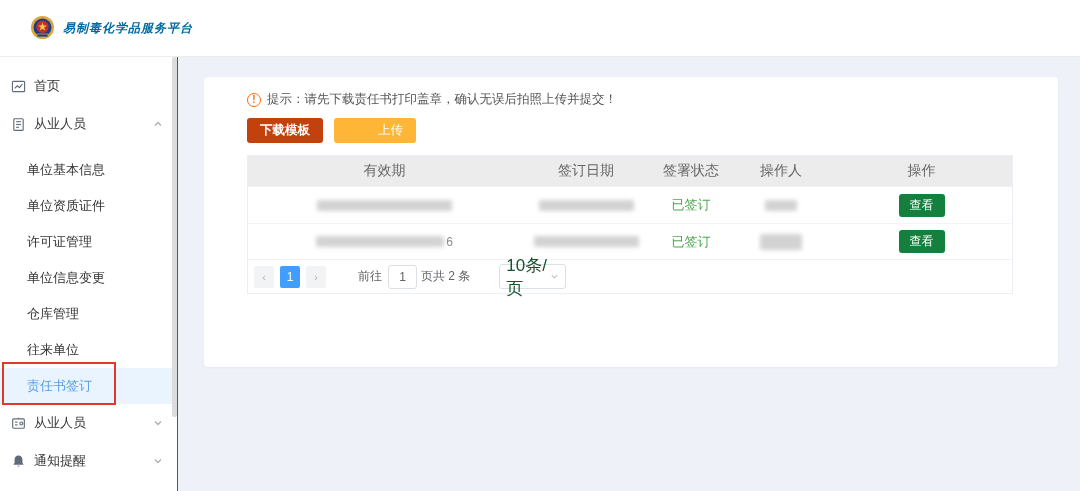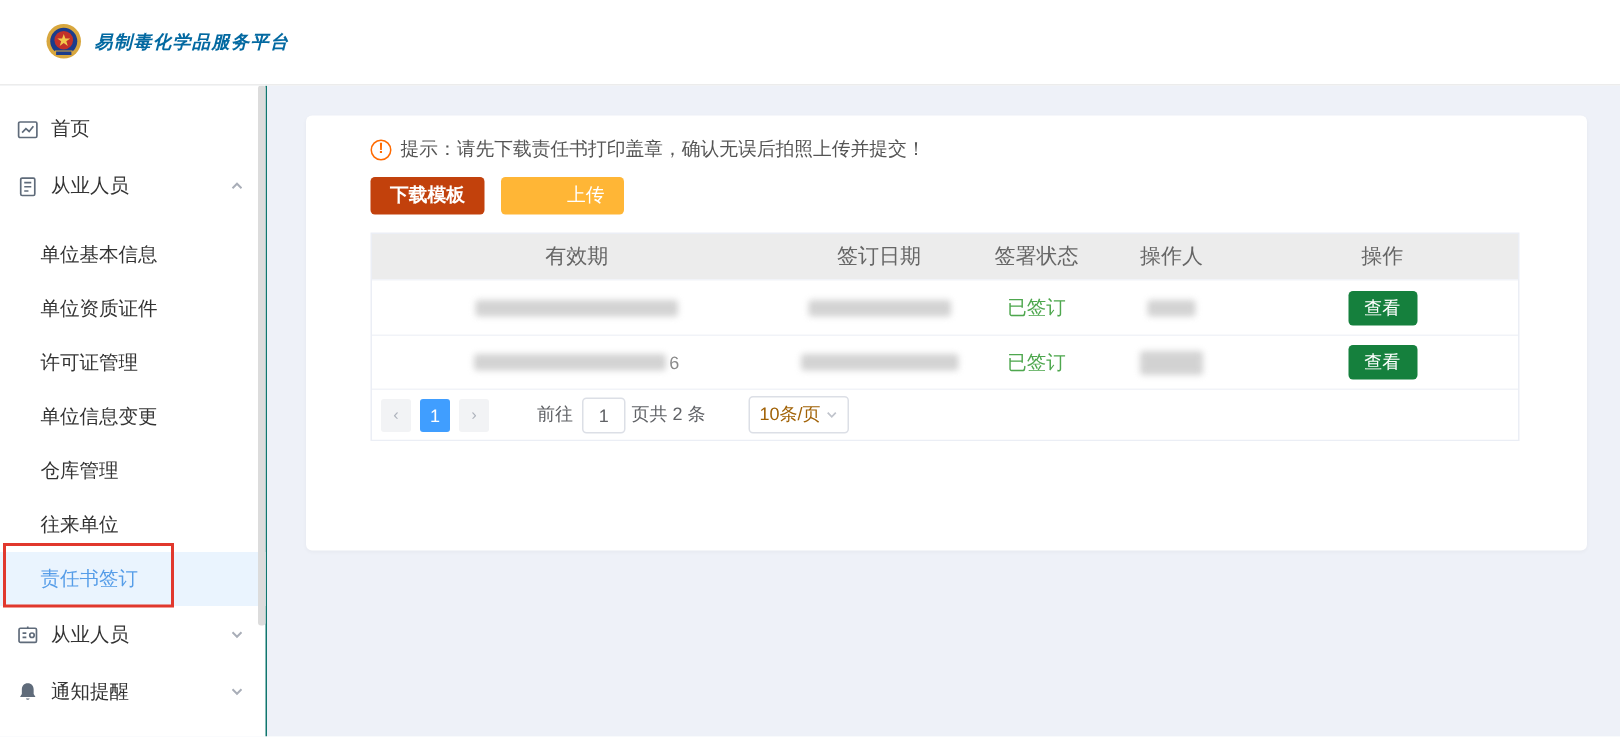--- a/index.html
+++ b/index.html
@@ -67,21 +67,21 @@
   .pager { height:34px; border-top:1px solid #F1F3F8; display:flex; align-items:center; padding-left:6px; background:#fff; }
   .pg-btn { width:20px; height:22px; background:#F2F3F5; border:none; border-radius:2px; color:#AEB3BC;
     font-size:11px; margin-right:6px; cursor:pointer; display:flex; align-items:center; justify-content:center; font-family:inherit; }
   .pg-num { width:20px; height:22px; background:#409EFF; border:none; border-radius:2px; color:#fff;
     font-size:12px; margin-right:6px; cursor:pointer; display:flex; align-items:center; justify-content:center; font-family:inherit; }
   .pg-text { font-size:12px; color:#606266; margin:0 6px 0 26px; }
   .pg-input { width:29px; height:24px; border:1px solid #DCDFE6; border-radius:3px; text-align:center;
     font-size:12px; color:#606266; font-family:inherit; }
   .pg-total { font-size:12px; color:#606266; margin:0 23px 0 4px; }
   .pg-select { width:67px; height:25px; border:1px solid #DCDFE6; border-radius:3px; display:flex; align-items:center;
-    justify-content:space-between; padding:0 6px; font-size:12px; color:#a16207; cursor:pointer; margin-left:6px; background:#fff; }
+    justify-content:space-between; padding:0 6px; font-size:17px; color:#14532d; cursor:pointer; margin-left:6px; background:#fff; }
   .pg-select .chev { font-size:9px; }
   svg { display:block; }
 </style>
 </head>
 <body>
 
 <div class="app">
 
   <div class="header">
     <div class="header-left">

